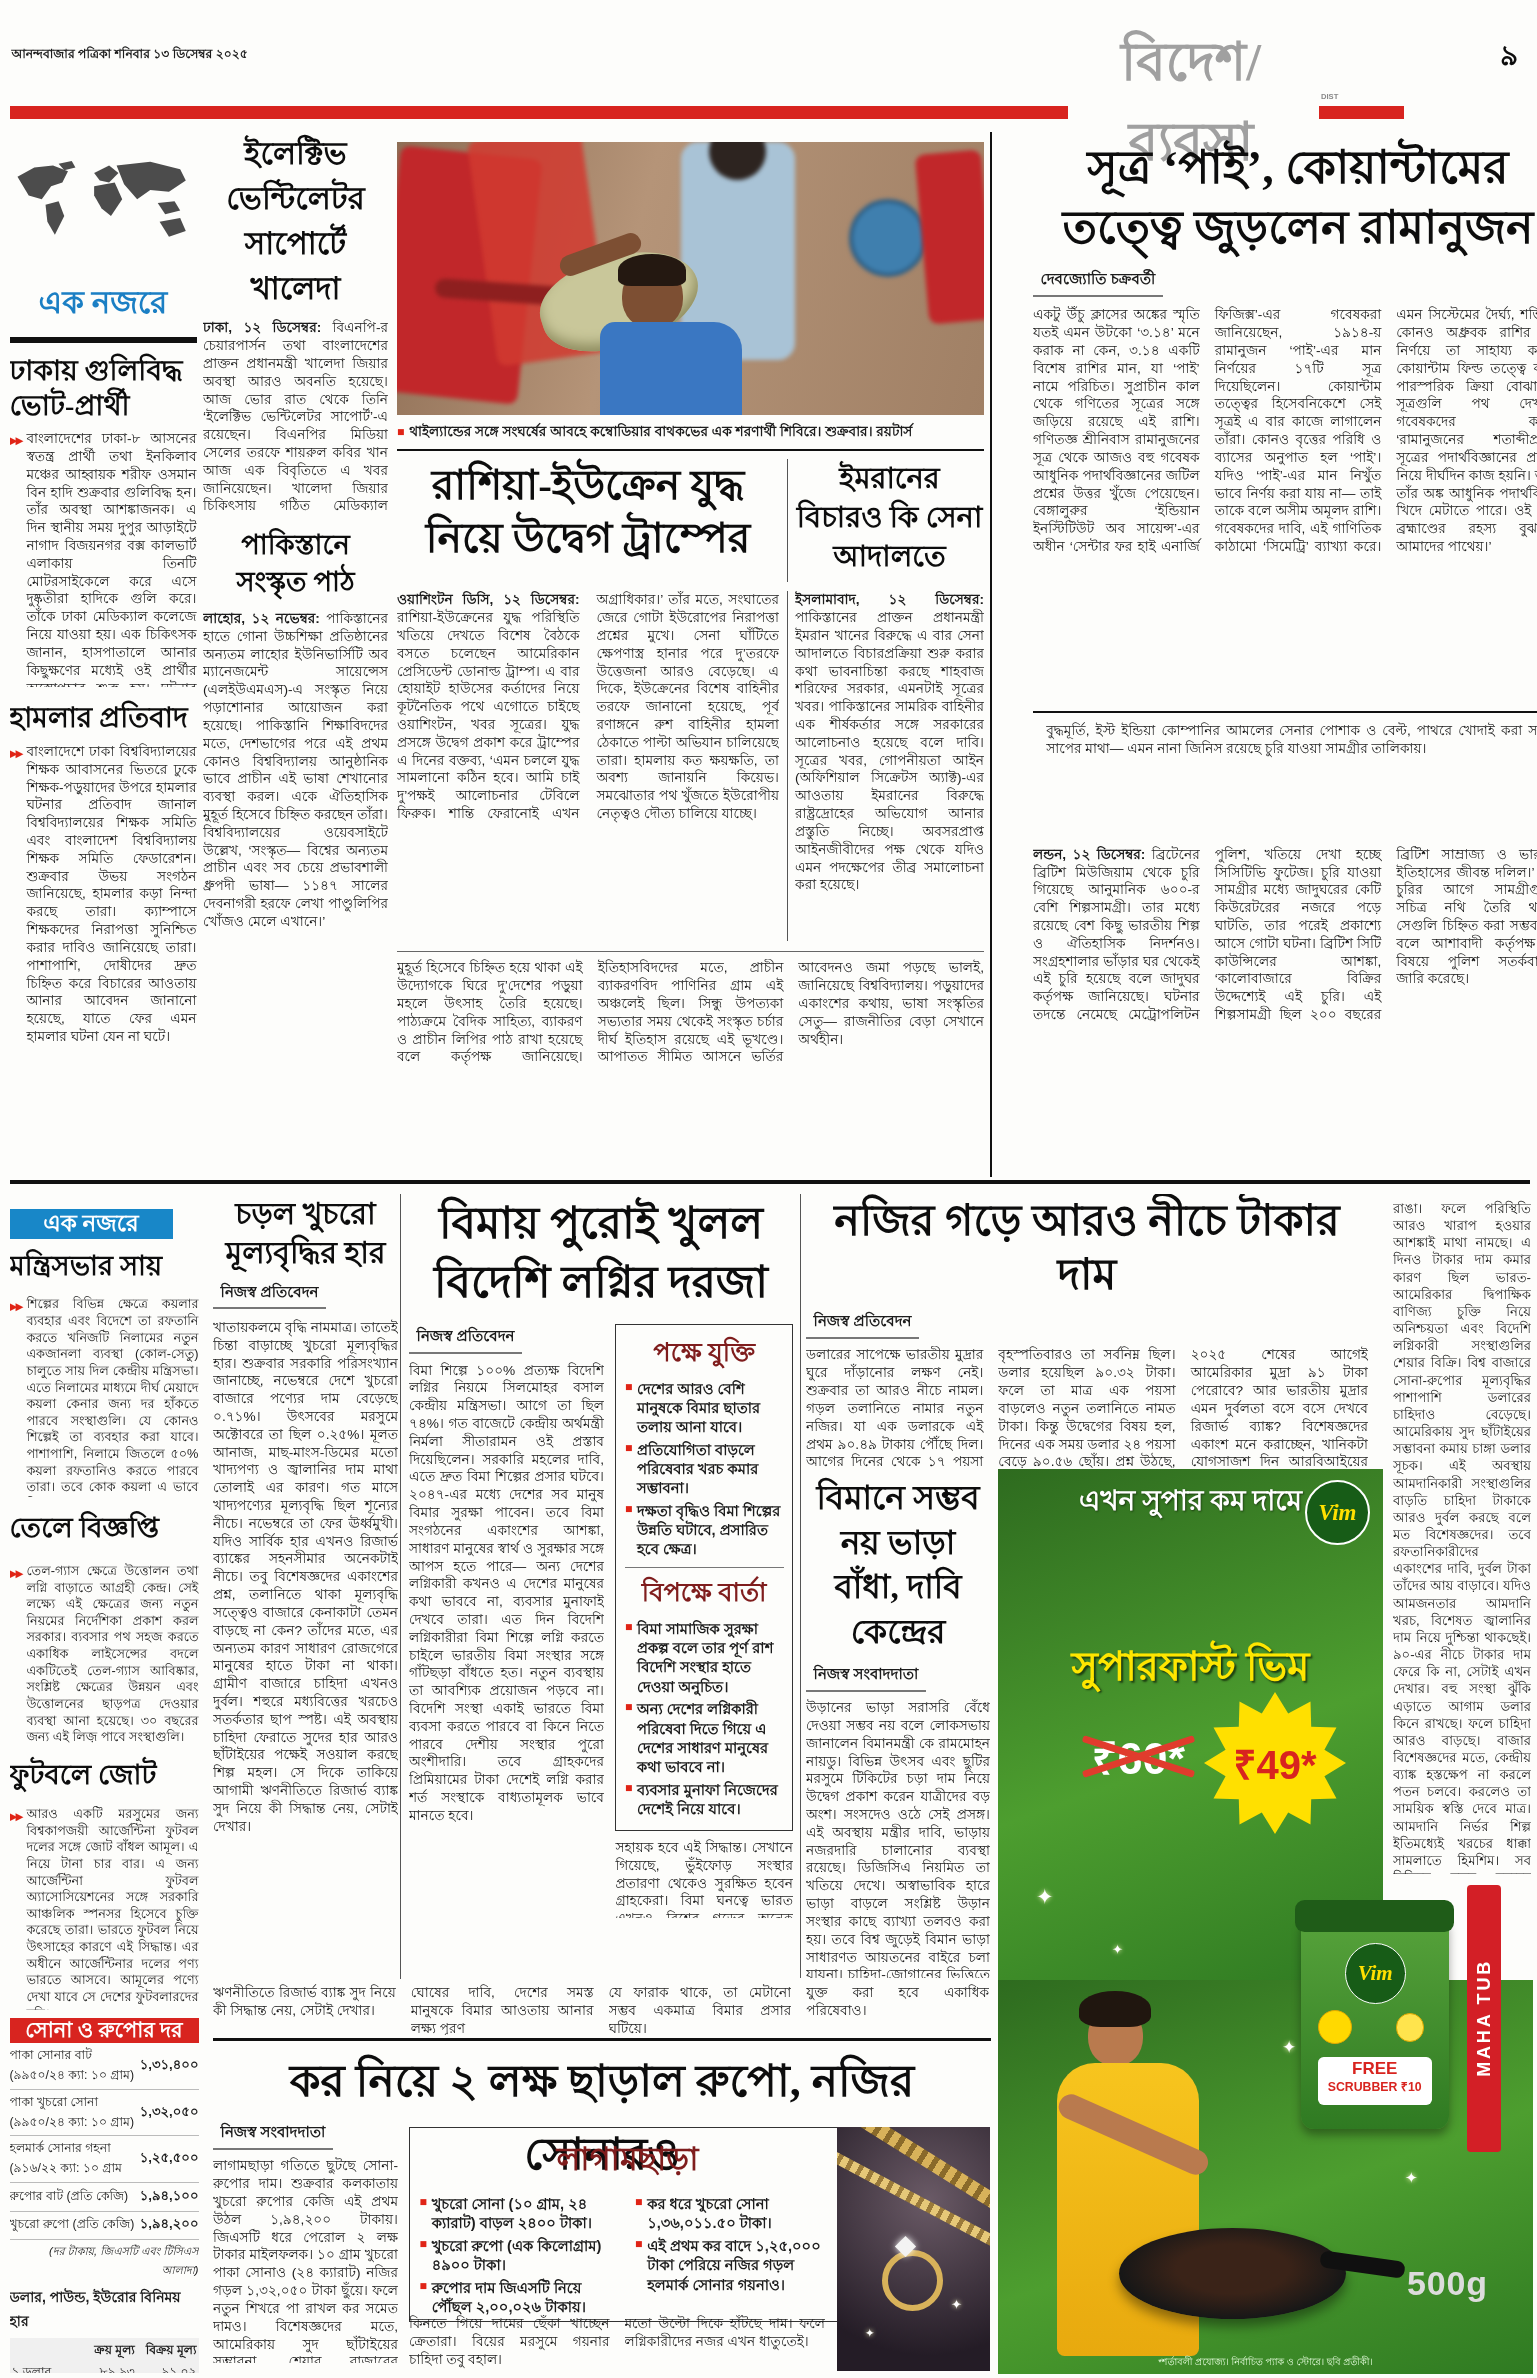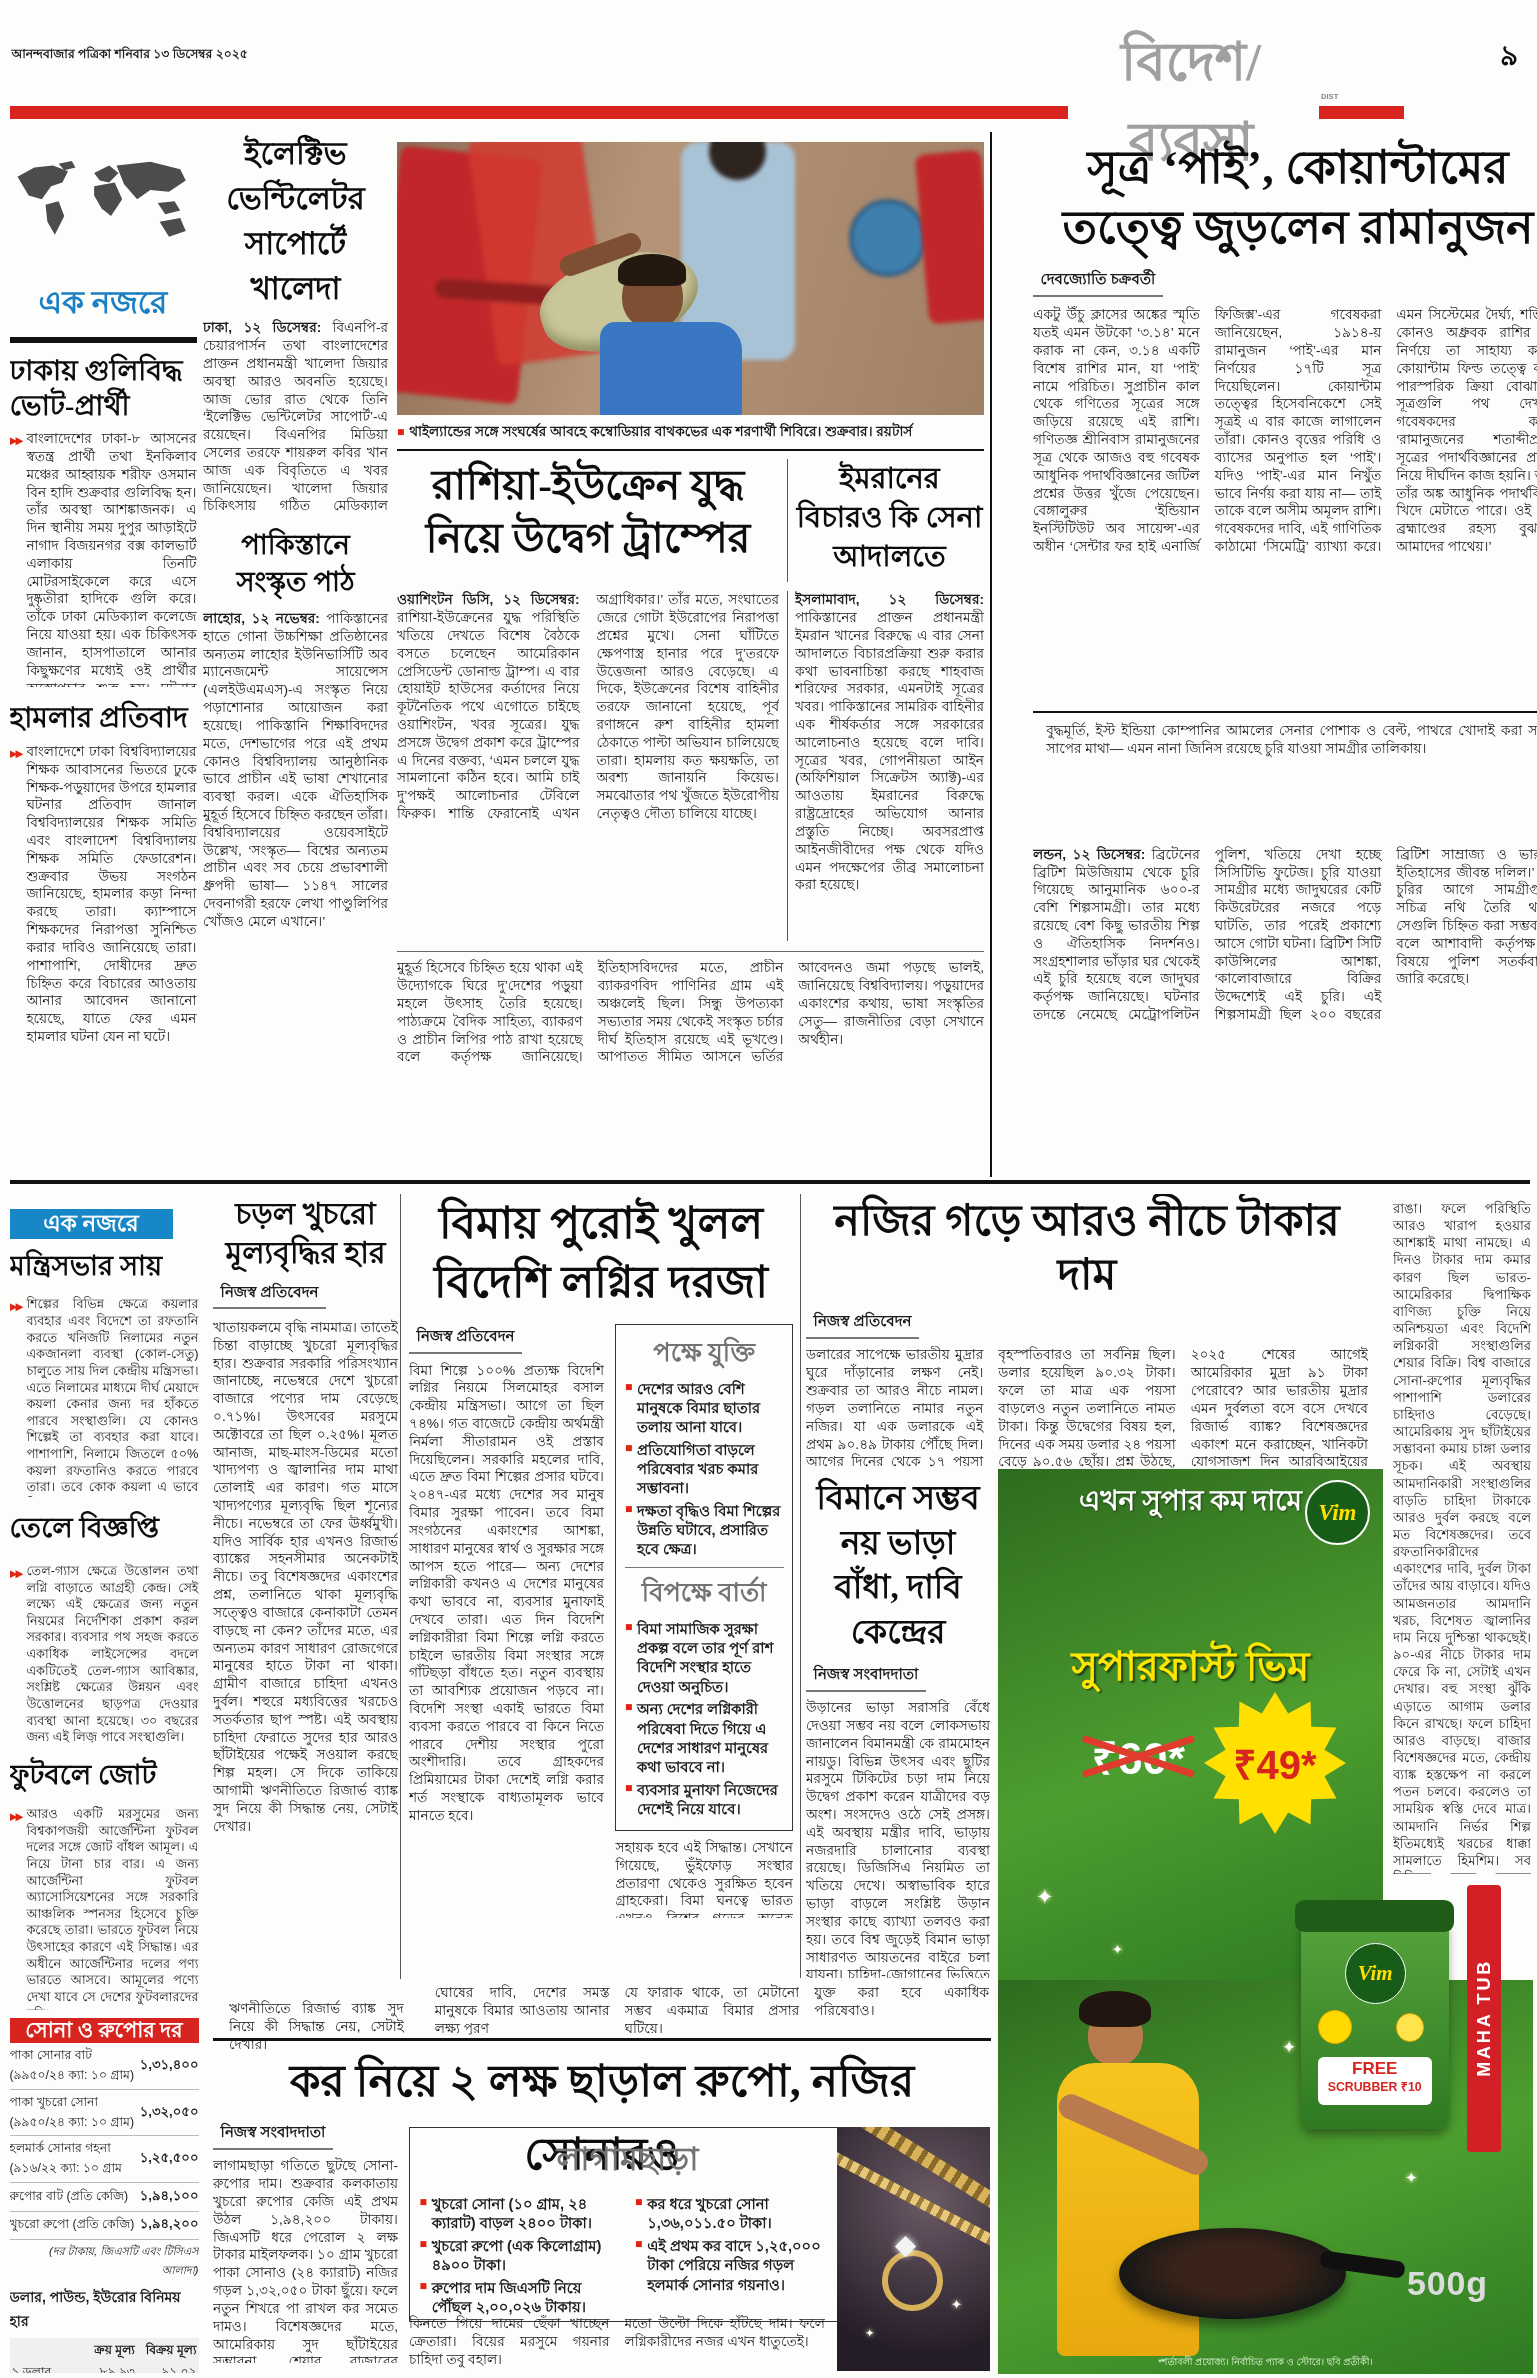--- a/index.html
+++ b/index.html
@@ -27,21 +27,21 @@
   .glancebody .txt{flex:1;}
   .goldrow{display:flex;justify-content:space-between;align-items:center;border-bottom:0.9px solid #bbb;padding:2.8px 0;font-size:12.3px;}
   .goldrow .v{font-weight:bold;font-size:13.2px;}
   .note{font-style:italic;font-size:11px;text-align:right;padding:2.8px 0;}
   .fxrow{display:flex;font-size:12.3px;padding:0.9px 0;}
   .fxrow span{flex:1;}
   .fxrow span:nth-child(2),.fxrow span:nth-child(3){text-align:right;}
   .boxed{border:1.9px solid #333;}
   .bxrow{display:flex;font-size:14.7px;font-weight:bold;line-height:1.3;margin:3.8px 0;text-align:left;}
   .bxrow .txt{flex:1;}
-  .bxtitle{color:#737373;font-family:"Liberation Serif",serif;font-weight:bold;text-align:center;}
+  .bxtitle{color:#7f1d1d;font-family:"Liberation Serif",serif;font-weight:bold;text-align:center;}
   
   .photo{background:linear-gradient(105deg,#8e6e55,#b59478 40%,#a08065);position:relative;}
   .blob{position:absolute;border-radius:9.5px;}
   .blur{filter:blur(1.9px);}
   
   .adbg{background:linear-gradient(160deg,#2e6b1f,#4d9e2f 55%,#2f7a22);}
   .star{clip-path:polygon(100% 50%,84.8% 59.3%,93.3% 75%,75.5% 75.5%,75% 93.3%,59.3% 84.8%,50% 100%,40.7% 84.8%,25% 93.3%,24.5% 75.5%,6.7% 75%,15.2% 59.3%,0% 50%,15.2% 40.7%,6.7% 25%,24.5% 24.5%,25% 6.7%,40.7% 15.2%,50% 0%,59.3% 15.2%,75% 6.7%,75.5% 24.5%,93.3% 25%,84.8% 40.7%);
         background:#ffe000;display:flex;align-items:center;justify-content:center;}
   .cross{position:relative;}
   .cross::before,.cross::after{content:"";position:absolute;left:-8%;top:45%;width:116%;height:6.6px;background:#e03c2d;border-radius:2.8px;}
@@ -323,21 +323,21 @@
     <div style="position:absolute;left:121px;top:248px;width:227px;height:91px;background:radial-gradient(ellipse at 50% 45%,#3a2318 35%,#171717 70%);border-radius:50%;box-shadow:0 7.6px 11.4px rgba(0,0,0,.4);"></div>
     <div style="position:absolute;left:322px;top:276px;width:85px;height:17px;background:#101010;border-radius:7.6px;transform:rotate(8deg);"></div>
     <div class="spark" style="left:341px;top:114px;font-size:24.6px;">✦</div>
     <div class="spark" style="left:407px;top:189px;font-size:15px;">✦</div>
     <div class="spark" style="left:284px;top:57px;font-size:17px;">✦</div>
     <div style="position:absolute;right:45px;top:284px;font-size:34px;color:#dcdcdc;font-weight:bold;letter-spacing:0.9px;">500g</div>
     <div class="ctr" style="position:absolute;left:0;bottom:3.8px;width:100%;font-size:9.5px;color:#e8ffe0;">*শর্তাবলী প্রযোজ্য। নির্বাচিত প্যাক ও স্টোরে। ছবি প্রতীকী।</div>
   </div>
 
   <div class="a" style="left:213px;top:1984px;width:776px;height:51px;display:flex;gap:15px;">
-    <p class="bt c" style="flex:1;margin:16px;height:51px;">ঋণনীতিতে রিজার্ভ ব্যাঙ্ক সুদ নিয়ে কী সিদ্ধান্ত নেয়, সেটাই দেখার।</p>
+    <p class="bt c" style="flex:1;margin:0;height:51px;">ঋণনীতিতে রিজার্ভ ব্যাঙ্ক সুদ নিয়ে কী সিদ্ধান্ত নেয়, সেটাই দেখার।</p>
     <p class="bt c" style="flex:1;margin:0;height:51px;">ঘোষের দাবি, দেশের সমস্ত মানুষকে বিমার আওতায় আনার লক্ষ্য পূরণ</p>
     <p class="bt c" style="flex:1;margin:0;height:51px;">যে ফারাক থাকে, তা মেটানো সম্ভব একমাত্র বিমার প্রসার ঘটিয়ে।</p>
     <p class="bt c" style="flex:1;margin:0;height:51px;">যুক্ত করা হবে একাধিক পরিষেবাও।</p>
   </div>
   <div class="a rule" style="left:213px;top:2038px;width:778px;height:2.8px;"></div>
   <div class="a hd ctr" style="left:213px;top:2048px;width:778px;font-size:44px;">কর নিয়ে ২ লক্ষ ছাড়াল রুপো, নজির সোনারও</div>
 
   <div class="a c" style="left:213px;top:2120px;width:185px;height:254px;">
     <div class="byl"><span>নিজস্ব সংবাদদাতা</span></div>
     <p class="bt c" style="margin:7.6px 0 0;height:206px;">লাগামছাড়া গতিতে ছুটছে সোনা-রুপোর দাম। শুক্রবার কলকাতায় খুচরো রুপোর কেজি এই প্রথম উঠল ১,৯৪,২০০ টাকায়। জিএসটি ধরে পেরোল ২ লক্ষ টাকার মাইলফলক। ১০ গ্রাম খুচরো পাকা সোনাও (২৪ ক্যারাট) নজির গড়ল ১,৩২,০৫০ টাকা ছুঁয়ে। ফলে নতুন শিখরে পা রাখল কর সমেত দামও। বিশেষজ্ঞদের মতে, আমেরিকায় সুদ ছাঁটাইয়ের সম্ভাবনা, শেয়ার বাজারের অনিশ্চয়তা ও কেন্দ্রীয় ব্যাঙ্কগুলির লাগাতার সোনা কেনাই দাম বাড়ার মূল কারণ।</p>

